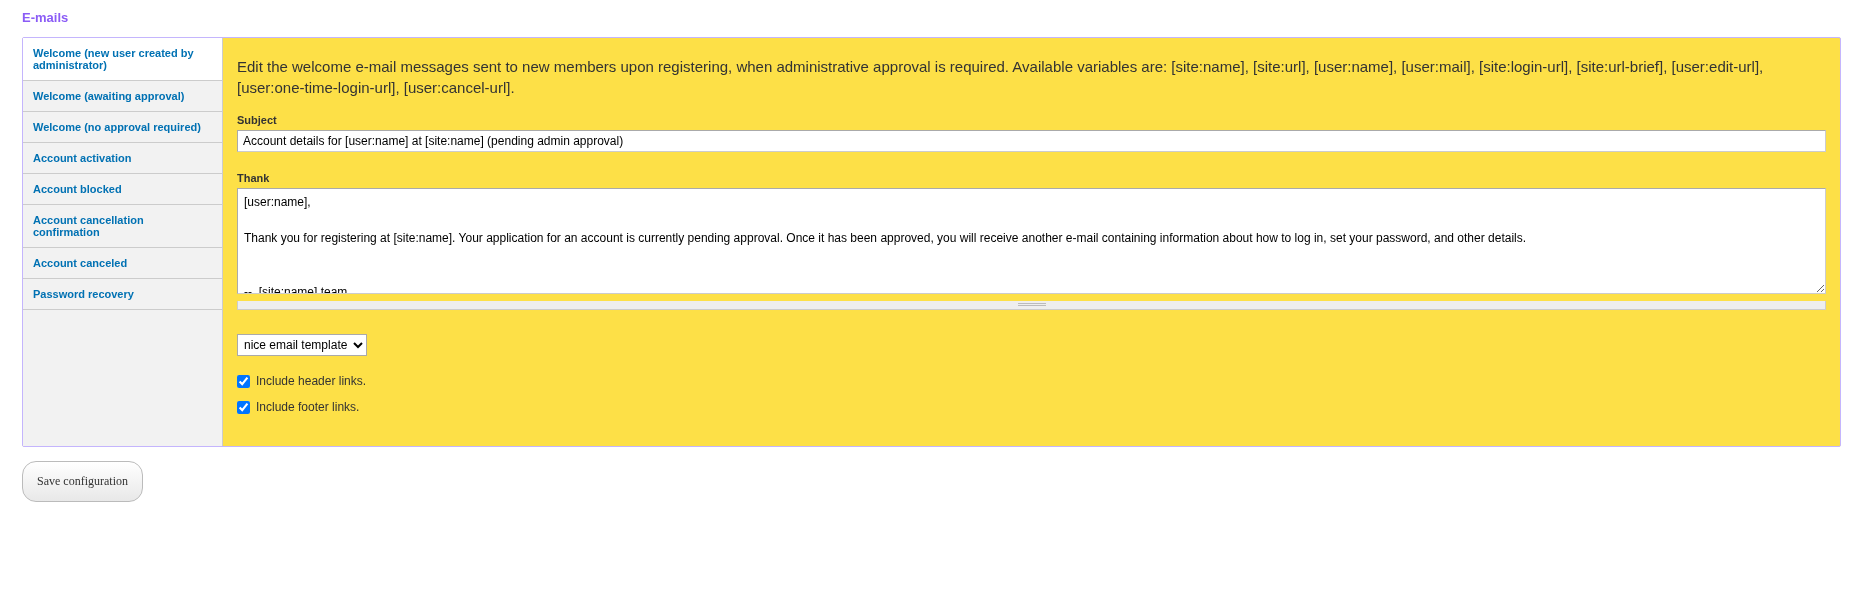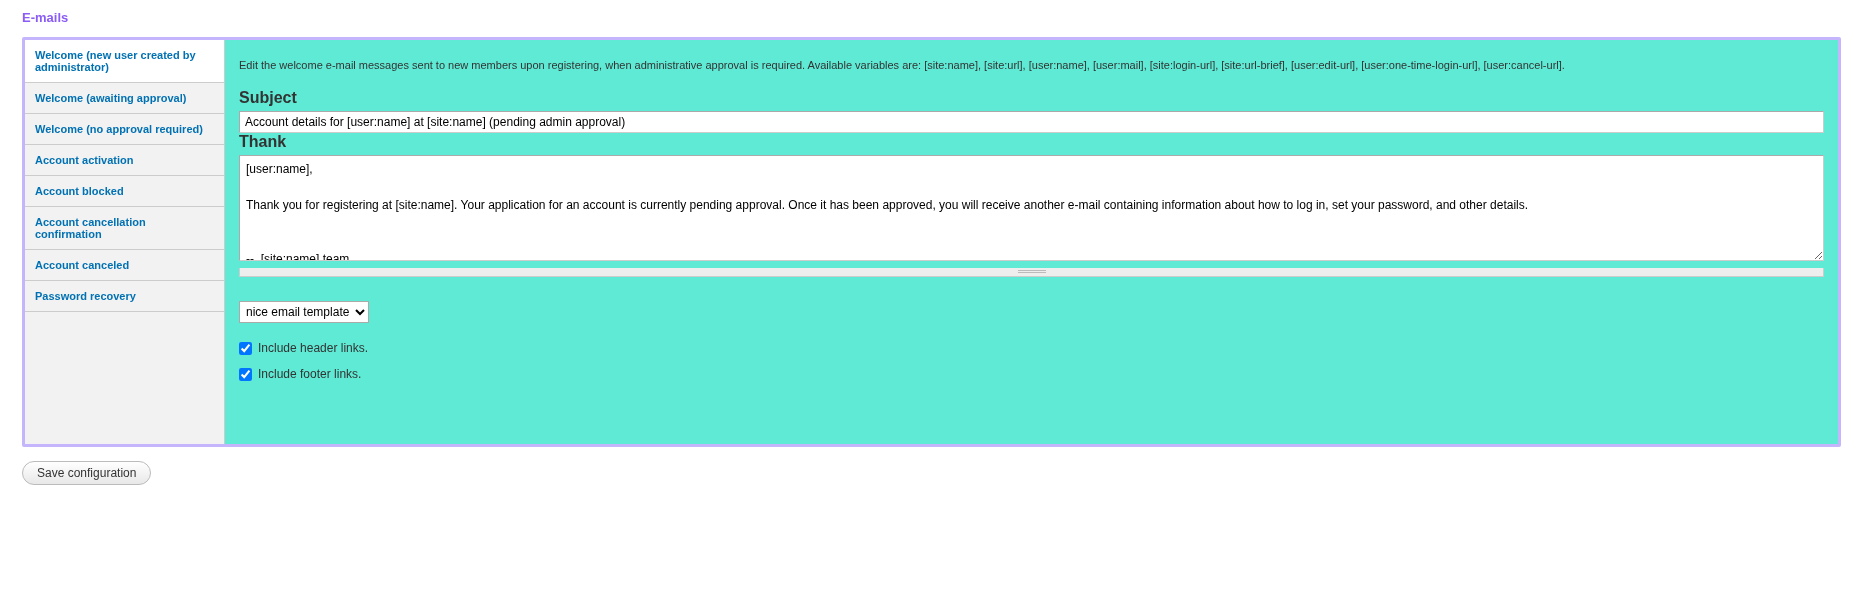--- a/index.html
+++ b/index.html
@@ -15,24 +15,24 @@
       padding: 0 22px;
     }
     .page-title {
       font-size: 13px;
       font-weight: bold;
       color: #8b5cf6;
       padding: 10px 0 12px 0;
     }
     .main-container {
       display: flex;
-      border: 3px solid #c4b5fd;
+      border: 1px solid #c4b5fd;
       border-radius: 2px;
       min-height: 410px;
-      background: #5eead4;
+      background: #fde047;
     }
     .tab-sidebar {
       width: 200px;
       flex: 0 0 200px;
       background: #f2f2f2;
       border-right: 1px solid #ccc;
       overflow: hidden;
     }
     .tab-item {
       padding: 9px 10px;
@@ -49,40 +49,41 @@
       position: relative;
       margin-right: -1px;
       border-right: 1px solid #fff;
     }
     .content-area {
       flex: 1;
       padding: 18px 14px 18px 14px;
       overflow: hidden;
     }
     .description-text {
-      font-size: 11px;
+      font-size: 15px;
       color: #333;
       margin-bottom: 16px;
       line-height: 1.4;
     }
     .field-label {
-      font-size: 16px;
+      font-size: 11px;
       font-weight: bold;
       color: #333;
       margin-bottom: 4px;
       display: block;
     }
     .text-input {
       width: 100%;
       padding: 3px 5px;
       font-size: 12px;
       border: 1px solid #ccc;
       border-top-color: #aaa;
       border-left-color: #aaa;
       font-family: inherit;
+      margin-bottom: 20px;
       height: 22px;
     }
     .textarea-wrapper {
       margin-bottom: 4px;
     }
     .textarea-field {
       width: 100%;
       padding: 4px 6px;
       font-size: 12px;
       border: 1px solid #ccc;
@@ -125,23 +126,23 @@
       display: flex;
       align-items: center;
       margin-bottom: 12px;
       font-size: 12px;
     }
     .checkbox-row input[type="checkbox"] {
       margin-right: 6px;
     }
     .save-button {
       margin-top: 14px;
-      padding: 4px 14px;
-      font-size: 12px;
-      font-family: Liberation Sans, sans-serif;
+      padding: 12px 14px;
+      font-size: 12px;
+      font-family: Liberation Serif, serif;
       border: 1px solid #bbb;
       border-radius: 14px;
       background: linear-gradient(#fff, #e8e8e8);
       cursor: pointer;
       color: #333;
       text-align: center;
     }
   </style>
 </head>
 <body>

